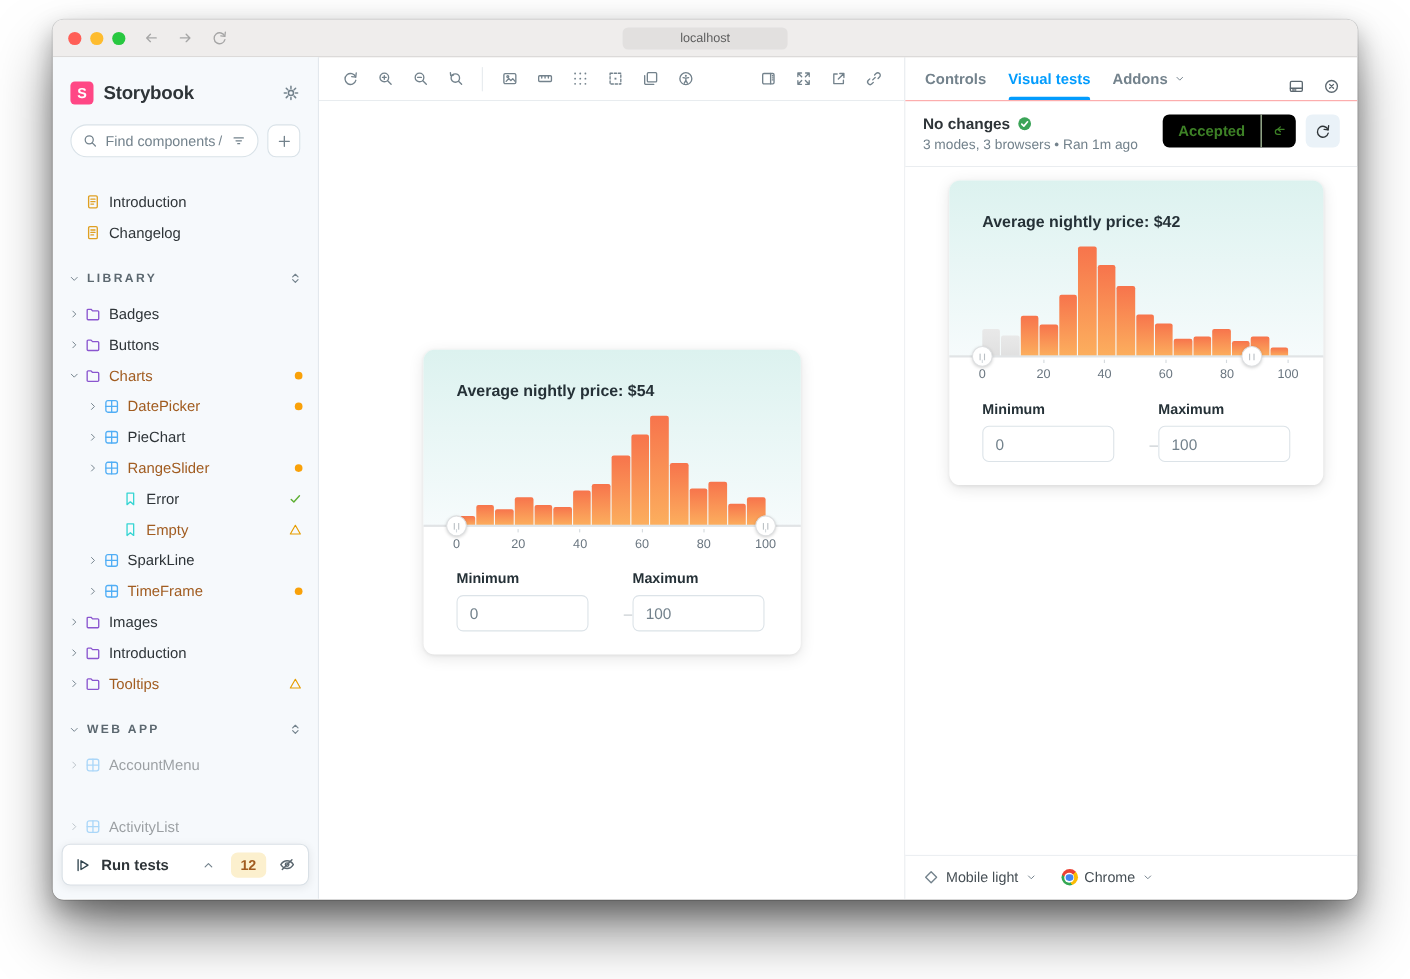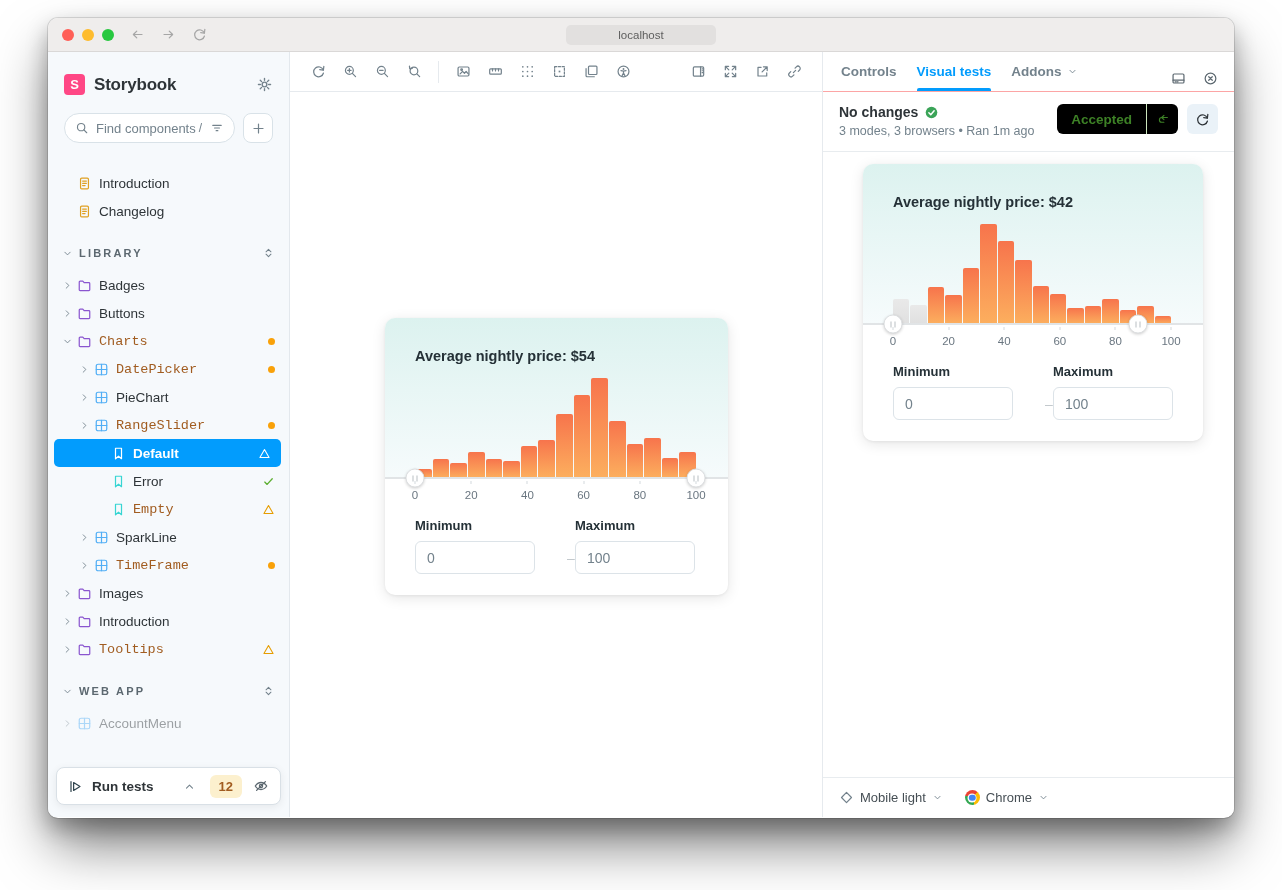--- a/index.html
+++ b/index.html
@@ -36,21 +36,21 @@
   .sb-plus { width:30px; height:30px; border:1px solid #D9E2E8; background:#fff; border-radius:8px; color:#73828C; display:flex; align-items:center; justify-content:center; }
   .sb-plus .icw{ width:15px; height:15px; }
 
   .tree { margin-top:26px; }
   .tree-row { height:28px; display:flex; align-items:center; padding-left:14px; padding-right:14px; font-size:13.5px; color:#2E3438; cursor:pointer; }
   .tree-row .chev { width:15px; height:11px; color:#73828C; flex:none; display:flex; align-items:center; }
   .tree-row .chev svg{ width:11px; height:11px; }
   .tree-row .t-ic { width:15px; height:15px; margin-right:7px; flex:none; }
   .tree-row .lbl { white-space:nowrap; }
   .tree-row .right { margin-left:auto; display:flex; align-items:center; }
-  .tree-row.orange .lbl { color:#A15C20;font-family:Liberation Mono, monospace; }
+  .tree-row.orange .lbl { color:#A15C20; }
   .tree-row.faded { opacity:.45; }
   .tree-row.sel { background:#029CFD; color:#fff; border-radius:5px; margin-left:6px; margin-right:8px; padding-right:10px; }
   .tree-row.sel .lbl { color:#fff; font-weight:bold; }
   .dot { width:7px; height:7px; border-radius:50%; background:#F9A109; }
   .st-ic { width:13px; height:13px; }
   .c-warn { color:#E69D00; } .c-warn-w { color:#fff; } .c-check { color:#5EAF33; }
   .sec-row { height:28px; margin-top:14px; margin-bottom:4px; display:flex; align-items:center; padding:0 14px; }
   .sec-row .chev { width:15px; height:11px; color:#73828C; } .sec-row .chev svg{ width:11px; height:11px; }
   .sec-lbl { font-size:11px; font-weight:bold; color:#5C6870; letter-spacing:2.2px; margin-left:2px; }
   .sec-ud { margin-left:auto; width:13px; height:14px; color:#73828C; }
@@ -318,36 +318,20 @@
               </span>
               <span class="t-ic" style="color:#51AEF5">
                 <svg viewBox="0 0 16 16" fill="none" stroke="currentColor" stroke-width="1.3" stroke-linecap="round" stroke-linejoin="round">
                   <rect x="2.4" y="2.4" width="11.2" height="11.2" rx="2"></rect>
                   <path d="M8 2.4v11.2M2.4 8h11.2"></path>
                 </svg>
               </span>
               <span class="lbl">RangeSlider</span>
               <span class="right">
                 <span class="dot"></span>
-              </span>
-            </div>
-            <div class="tree-row sel" style="padding-left: 42px;">
-              <span class="chev"></span>
-              <span class="t-ic" style="color:#fff">
-                <svg viewBox="0 0 16 16" fill="none" stroke="currentColor" stroke-width="1.3" stroke-linecap="round" stroke-linejoin="round">
-                  <path d="M4.8 2.4h6.4v11.2L8 10.9l-3.2 2.7z"></path>
-                </svg>
-              </span>
-              <span class="lbl">Default</span>
-              <span class="right">
-                <span class="st-ic c-warn-w">
-                  <svg viewBox="0 0 16 16" fill="none" stroke="currentColor" stroke-width="1.3" stroke-linecap="round" stroke-linejoin="round">
-                    <path d="M8 3.1 13.6 12.9H2.4z"></path>
-                  </svg>
-                </span>
               </span>
             </div>
             <div class="tree-row" style="padding-left: 48px;">
               <span class="chev"></span>
               <span class="t-ic" style="color:#37D5D3">
                 <svg viewBox="0 0 16 16" fill="none" stroke="currentColor" stroke-width="1.3" stroke-linecap="round" stroke-linejoin="round">
                   <path d="M4.8 2.4h6.4v11.2L8 10.9l-3.2 2.7z"></path>
                 </svg>
               </span>
               <span class="lbl">Error</span>

